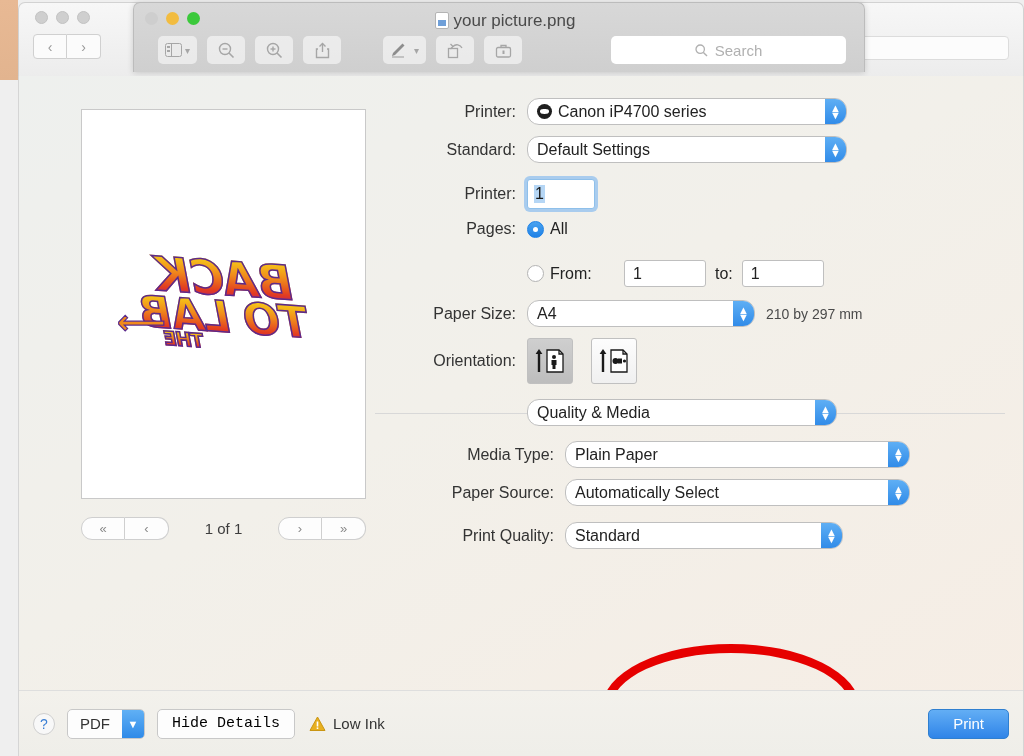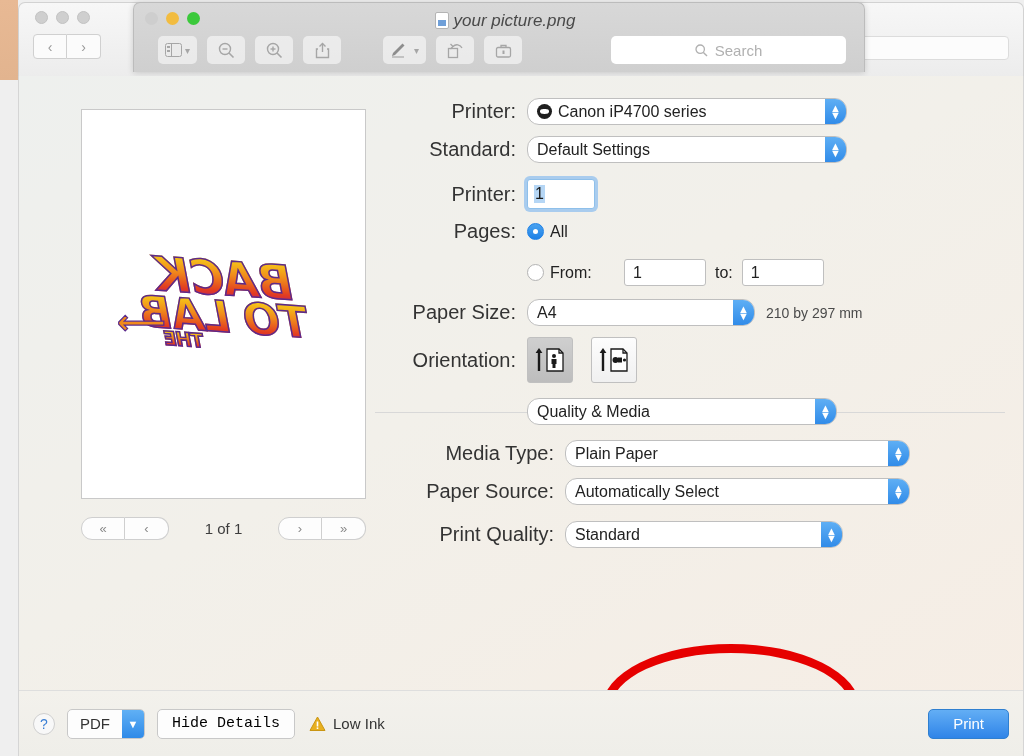--- a/index.html
+++ b/index.html
@@ -49,21 +49,21 @@
     border: 1px solid #bcbcbc; border-bottom: none;
     box-shadow: 0 1px 6px rgba(0,0,0,.16);
   }
   .pw-lights { position: absolute; left: 11px; top: 9px; display: flex; gap: 8px; }
   .pw-lights i { width: 13px; height: 13px; border-radius: 50%; display: block; }
   .pw-lights .l-close { background: #cecece; }
   .pw-lights .l-min   { background: #f2bc40; }
   .pw-lights .l-max   { background: #3bc93b; }
   .pw-title {
     position: absolute; left: 12px; right: 0; top: 8px; text-align: center;
-    font-size: 17px; color: #4a4a4a; font-style: italic;
+    font-size: 17px; color: #4a4a4a;
   }
   .pw-title .doc-ico {
     display: inline-block; width: 14px; height: 17px; vertical-align: -3px;
     margin-right: 5px; background: #fff; border: 1px solid #b4b4b4;
     border-radius: 2px; position: relative; overflow: hidden;
   }
   .pw-title .doc-ico:after {
     content: ""; position: absolute; left: 2px; bottom: 2px;
     width: 8px; height: 6px; background: #6f9fd8;
   }
@@ -124,21 +124,21 @@
   }
   .pv-nav .grp button:first-child { border-radius: 11px 0 0 11px; }
   .pv-nav .grp button:last-child  { border-radius: 0 11px 11px 0; border-left: none; }
   .pv-count { font-size: 15px; color: #3d3d3d; }
 
   
   .rowset { position: absolute; left: 356px; top: 22px; width: 630px; }
   .row { display: flex; align-items: center; margin-bottom: 11px; }
   .lbl {
     width: 152px; text-align: right; padding-right: 11px;
-    font-size: 20px; color: #333;
+    font-size: 16px; color: #333;
   }
   .popup {
     position: relative; height: 27px; background: #fff;
     border: 1px solid #bfbfbf; border-radius: 12px;
     display: flex; align-items: center; padding: 0 30px 0 9px;
     font-size: 16px; color: #222; white-space: nowrap; overflow: hidden;
   }
   .popup .stepper {
     position: absolute; right: 0; top: -1px; bottom: -1px; width: 21px;
     background: linear-gradient(180deg,#60b0f5,#2f8ae8);
@@ -378,21 +378,21 @@
         </div>
       </div>
 
       <div class="row" style="margin-top:16px">
         <div class="lbl">Printer:</div>
         <div class="copies-field">
           <span class="sel">1</span>
         </div>
       </div>
 
-      <div class="row" style="margin-bottom:16px">
+      <div class="row" style="margin-bottom:22px">
         <div class="lbl">Pages:</div>
         <div class="radio on"></div>
         <div class="rtext">All</div>
       </div>
 
       <div class="row">
         <div class="lbl"></div>
         <div class="radio"></div>
         <div class="rtext" style="width:74px">From:</div>
         <div class="range-field">1</div>

